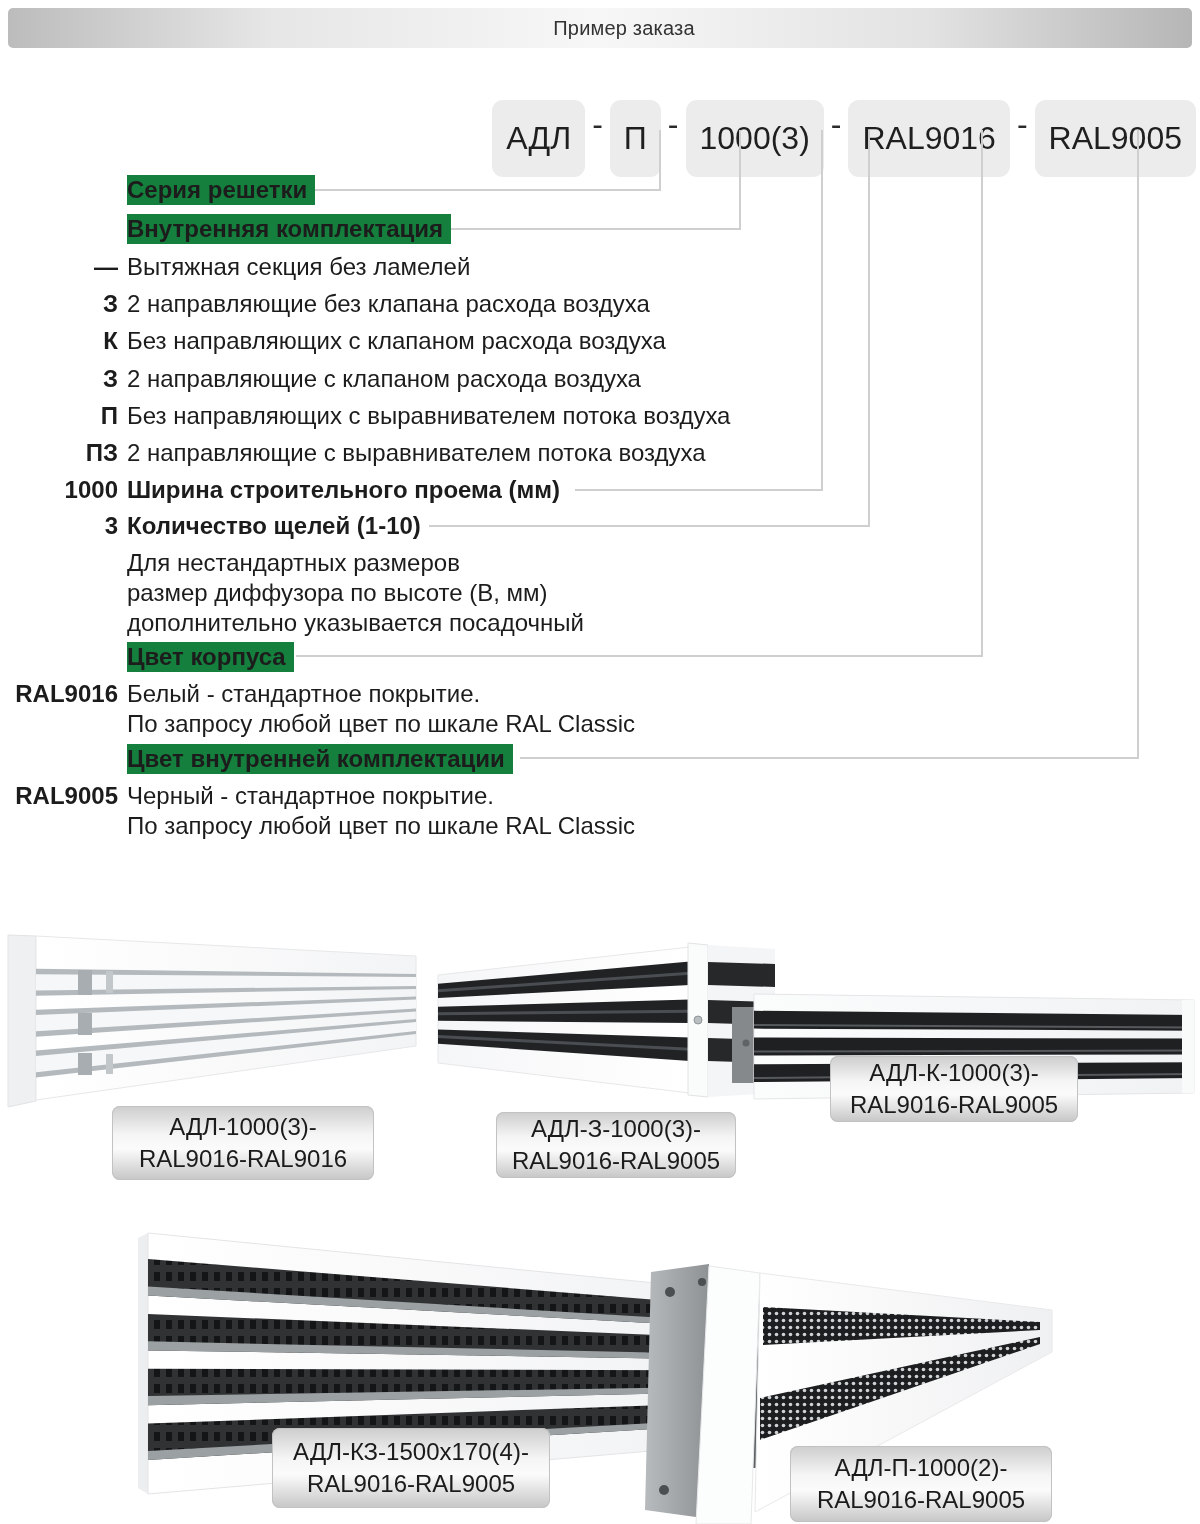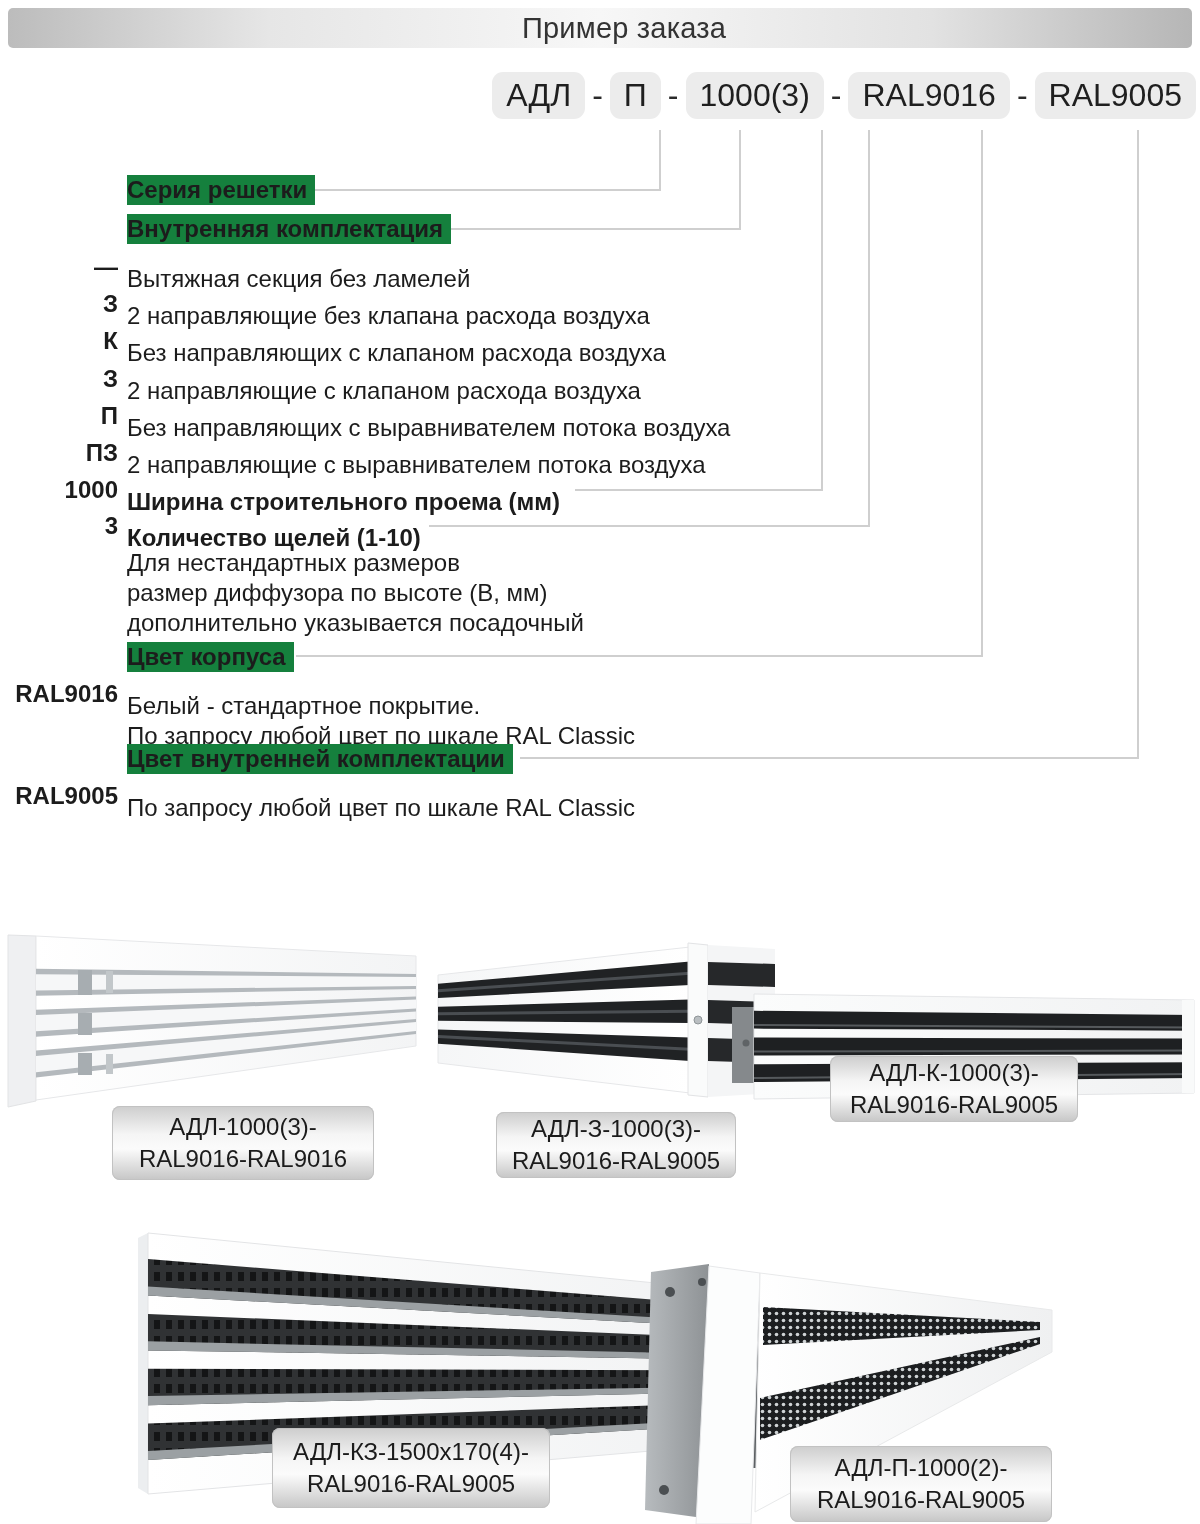--- a/index.html
+++ b/index.html
@@ -6,34 +6,34 @@
   .canvas{
     position:relative;width:1200px;height:1524px;overflow:hidden;background:#ffffff;
     font-family:"Liberation Sans","DejaVu Sans",sans-serif;color:#1c1c1c;
   }
   
   .header-bar{
     position:absolute;left:8px;top:8px;width:1184px;height:40px;border-radius:5px;
     background:linear-gradient(90deg,#bcbcbc 0%,#e6e6e6 22%,#f7f7f7 50%,#e2e2e2 78%,#b6b6b6 100%);
     display:flex;align-items:center;justify-content:center;
   }
-  .header-bar .title{font-size:29px;color:#333;letter-spacing:.2px;margin-left:48px;}
+  .header-bar .title{font-size:20px;color:#333;letter-spacing:.2px;margin-left:48px;}
   
   .code-row{
     position:absolute;right:4px;top:72px;display:flex;align-items:center;gap:7px;
     font-size:32px;color:#1f1f1f;
   }
-  .code-chip{background:#ececec;border-radius:11px;padding:6px 14px;line-height:1.1;}
+  .code-chip{background:#ececec;border-radius:11px;padding:21px 14px;line-height:1.1;margin-top:28px;}
   .code-dash{color:#2a2a2a;}
   
   .connectors{position:absolute;left:0;top:0;z-index:1;}
   
   .row{position:absolute;left:8px;display:flex;line-height:30px;font-size:24px;}
   .row .prefix{width:110px;text-align:right;padding-right:9px;font-weight:700;flex:none;}
-  .row .label{white-space:nowrap;margin-top:12px;}
+  .row .label{white-space:nowrap;}
   .sect{position:absolute;left:127px;font-weight:700;font-size:24px;line-height:30px;white-space:nowrap;z-index:2;background:#15803d;padding-right:8px;}
   .b{font-weight:700;}
   .note{position:absolute;left:127px;font-size:24px;line-height:30px;}
   .twolines{line-height:30px;}
   
   .badge{
     position:absolute;z-index:5;border-radius:8px;text-align:center;
     background:linear-gradient(180deg,#cdcdcd 0%,#f5f5f5 38%,#fbfbfb 58%,#c6c6c6 100%);
     box-shadow:0 0 0 1px #c2c2c2 inset;
     display:flex;flex-direction:column;justify-content:center;
@@ -122,20 +122,21 @@
     <span class="label twolines" style="white-space:normal">
       <span style="display:block">Белый - стандартное покрытие.</span>
       <span style="display:block">По запросу любой цвет по шкале RAL Classic</span>
     </span>
   </div>
 
   <div class="sect" style="top:744px">Цвет внутренней комплектации</div>
   <div class="row" style="top:781px">
     <span class="prefix">RAL9005</span>
     <span class="label twolines" style="white-space:normal">
+      <span style="display:block">Черный - стандартное покрытие.</span>
       <span style="display:block">По запросу любой цвет по шкале RAL Classic</span>
     </span>
   </div>
 
   <svg class="product" style="left:0;top:925px" width="460" height="195" viewBox="0 0 460 195">
     <defs>
       <linearGradient id="gA" x1="0" y1="0" x2="1" y2="0">
         <stop offset="0" stop-color="#ffffff"></stop>
           <stop offset="1" stop-color="#f3f4f5"></stop>
       </linearGradient>

